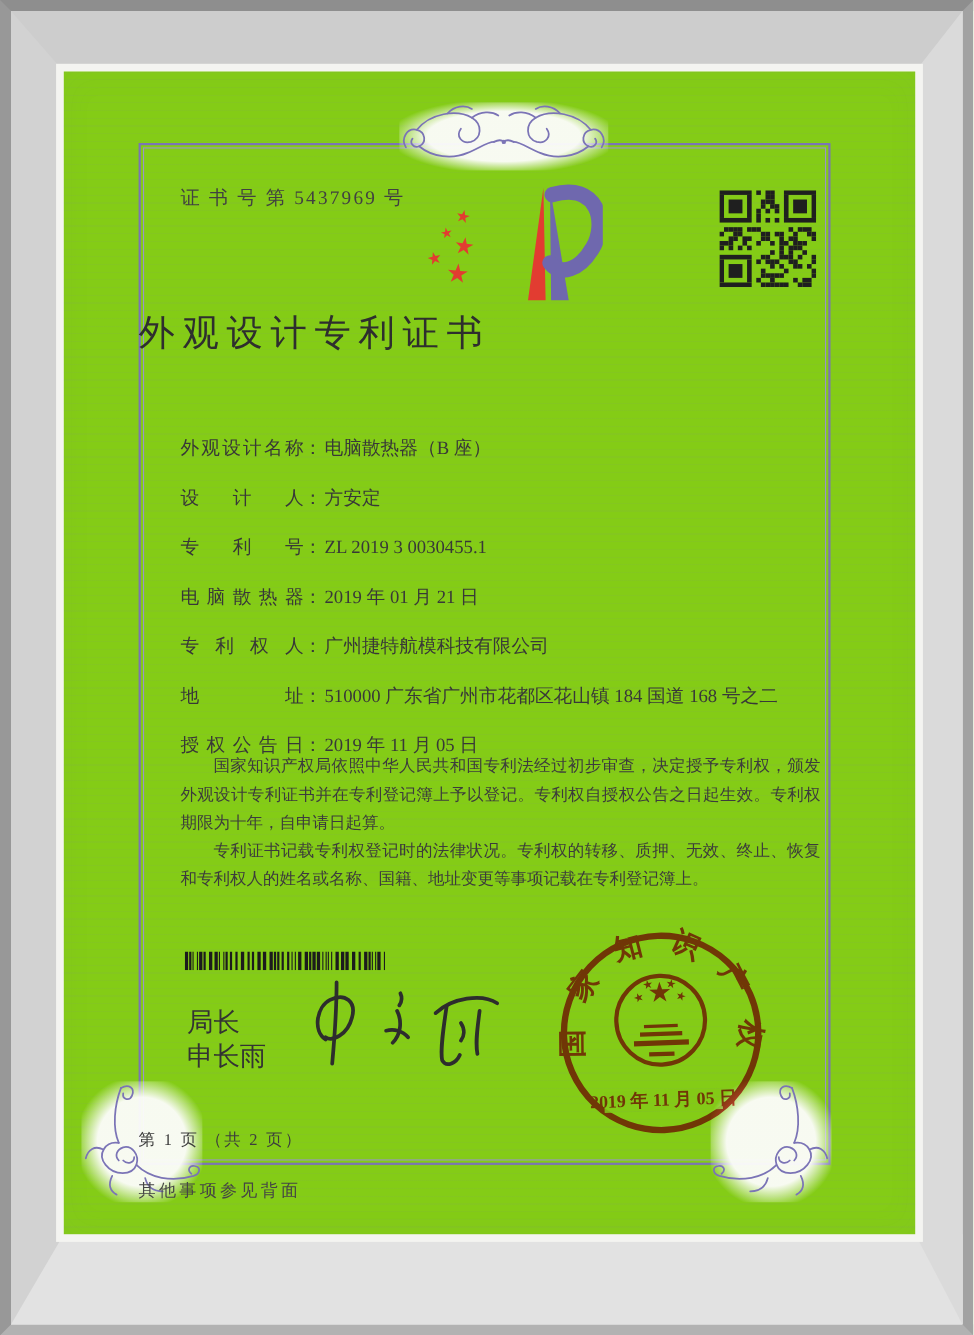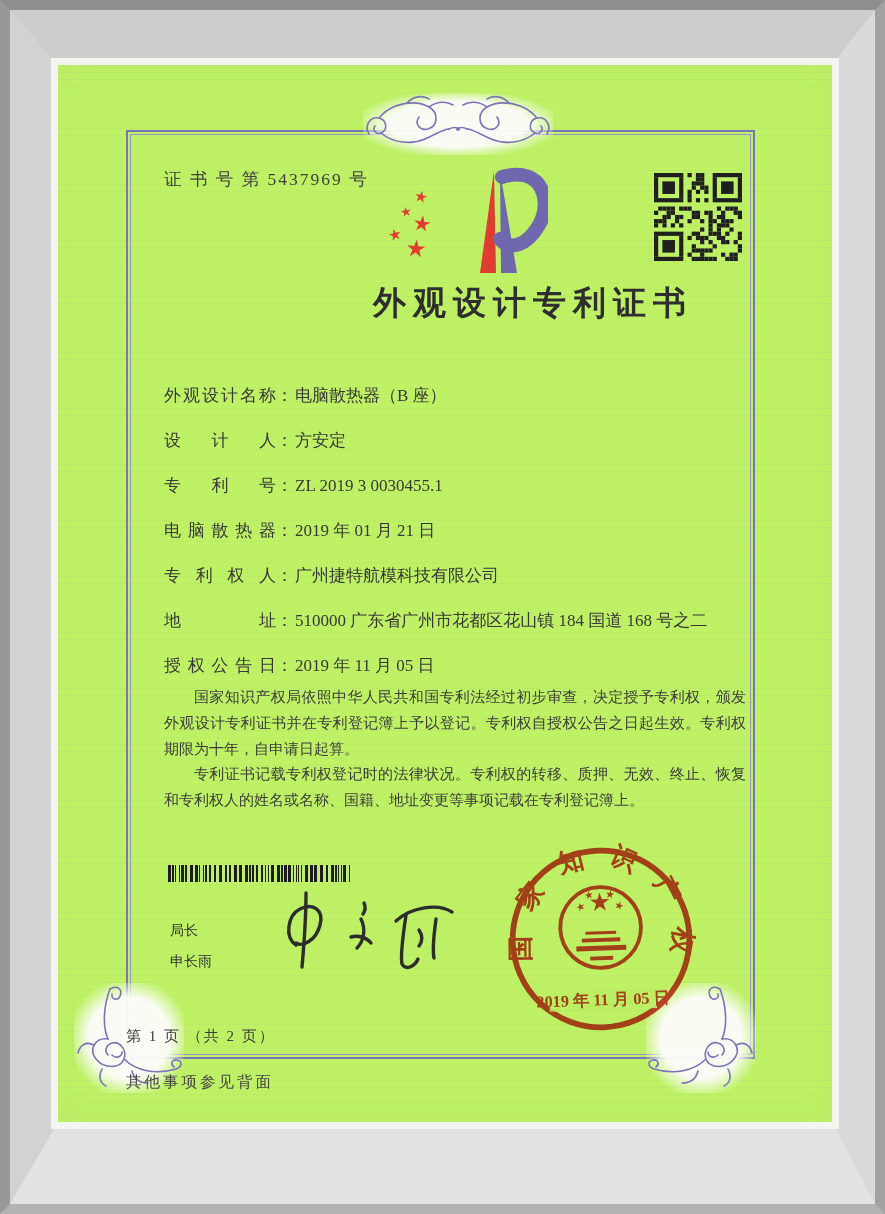--- a/index.html
+++ b/index.html
@@ -14,46 +14,46 @@
   .stage{position:relative;width:885px;height:1214px;overflow:hidden;background:#fff;}
   
   .frame-outer{position:absolute;inset:0;
     border:10px solid;border-color:#8e8e8e #a2a2a2 #b2b2b2 #989898;box-sizing:border-box;}
   .frame-bevel{position:absolute;inset:10px;box-sizing:border-box;
     border-style:solid;border-width:55px 43px 82px 48px;
     border-color:#cdcdcd #dadada #e2e2e2 #d2d2d2;
     box-shadow:inset 0 0 6px rgba(0,0,0,.22);}
   
   .paper{position:absolute;left:58px;top:65px;right:53px;bottom:92px;
-    background:#bef264;
+    background:#84cc16;
     box-shadow:0 0 0 7px #f4f4f1, inset 0 0 30px rgba(125,118,180,.05);}
   .guilloche{position:absolute;inset:0;pointer-events:none;
     background:repeating-linear-gradient(to bottom, rgba(123,116,182,.10) 0 1px, rgba(123,116,182,0) 1px 7px);
     opacity:.55;}
   .cert-border{position:absolute;left:68px;top:65px;width:629px;height:929px;
     border:2px solid var(--purple);box-sizing:border-box;}
   .cert-border-inner{position:absolute;inset:2px;border:1px solid var(--purple-light);}
   .ornament{position:absolute;background:radial-gradient(ellipse at center, rgba(252,252,250,.96) 52%, rgba(252,252,250,0) 78%);}
   
   .cert-no{position:absolute;left:106px;top:102px;font-size:17.5px;letter-spacing:2px;color:#414141;}
   .logo{position:absolute;left:310px;top:96px;width:180px;height:124px;}
   .qr{position:absolute;left:596px;top:108px;width:88px;height:88px;}
-  .title{position:absolute;left:68px;top:216px;width:567px;text-align:right;
-    font-size:33px;font-weight:700;letter-spacing:7px;color:#2e2e2e;}
-  .fields{position:absolute;left:106px;top:317px;width:600px;font-size:17px;color:#383838;}
+  .title{position:absolute;left:68px;top:216px;width:567px;text-align:left;
+    font-size:33px;font-weight:400;letter-spacing:7px;color:#2e2e2e;}
+  .fields{position:absolute;left:106px;top:329px;width:600px;font-size:17px;color:#383838;}
   .frow{line-height:28px;margin-bottom:17px;white-space:nowrap;}
   .flabel{display:inline-block;width:112px;text-align:justify;text-align-last:justify;vertical-align:top;}
   .fcolon{display:inline-block;margin-right:2px;}
   .grantrow{display:flex;}
   .grant-first{width:290px;}
   .body-text{position:absolute;left:106px;top:620px;width:582px;font-size:15px;
     line-height:25.8px;color:#3c3c3c;text-align:justify;}
   .body-text p{margin:0;text-indent:2em;}
   .barcode{position:absolute;left:110px;top:800px;width:186px;height:17px;}
-  .signer{position:absolute;left:112px;top:850px;font-size:14px;line-height:31px;color:#333;}
+  .signer{position:absolute;left:112px;top:850px;font-size:24px;line-height:31px;color:#333;}
   .signature{position:absolute;left:208px;top:820px;width:205px;height:95px;}
   .seal{position:absolute;left:447px;top:778px;width:192px;height:192px;
     mix-blend-mode:multiply;opacity:.93;transform:rotate(-2deg);}
   .pagenum{position:absolute;left:68px;top:962px;width:629px;text-align:left;
     font-size:15px;letter-spacing:2px;color:#3d3d3d;}
   .backnote{position:absolute;left:68px;top:1007px;width:629px;text-align:left;
     font-size:15.5px;letter-spacing:3px;color:#454545;}
   svg text{font-family:"Liberation Serif","DejaVu Serif",serif;}
 </style>
 </head>

